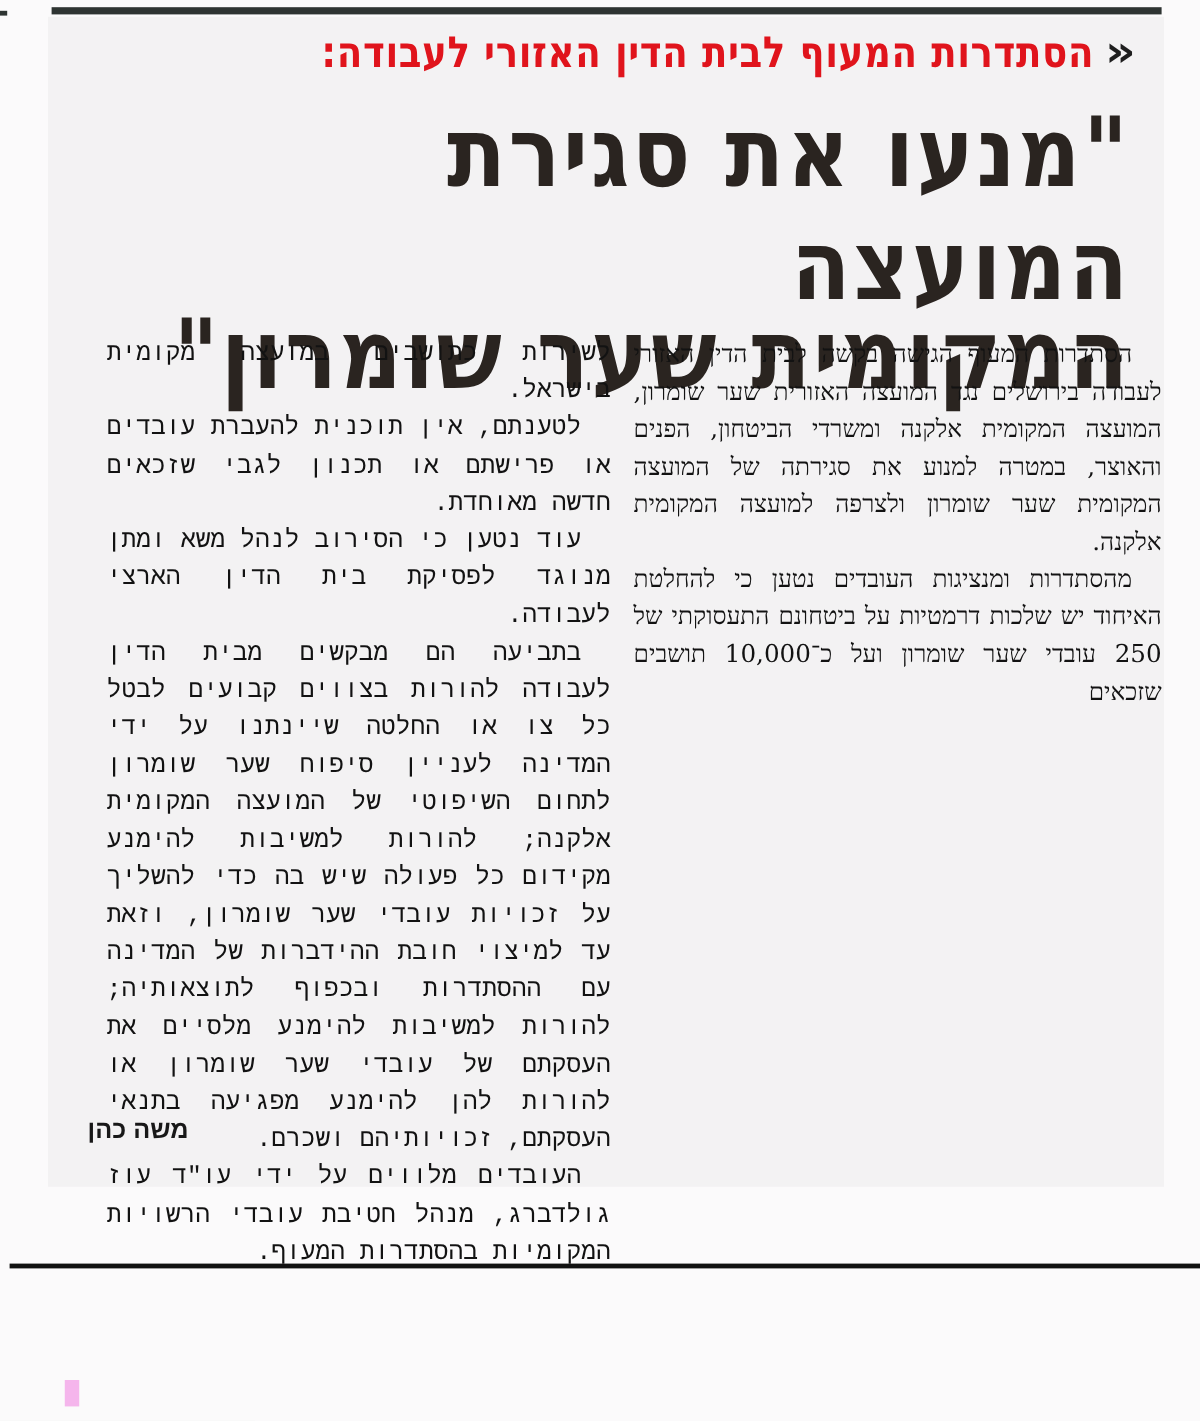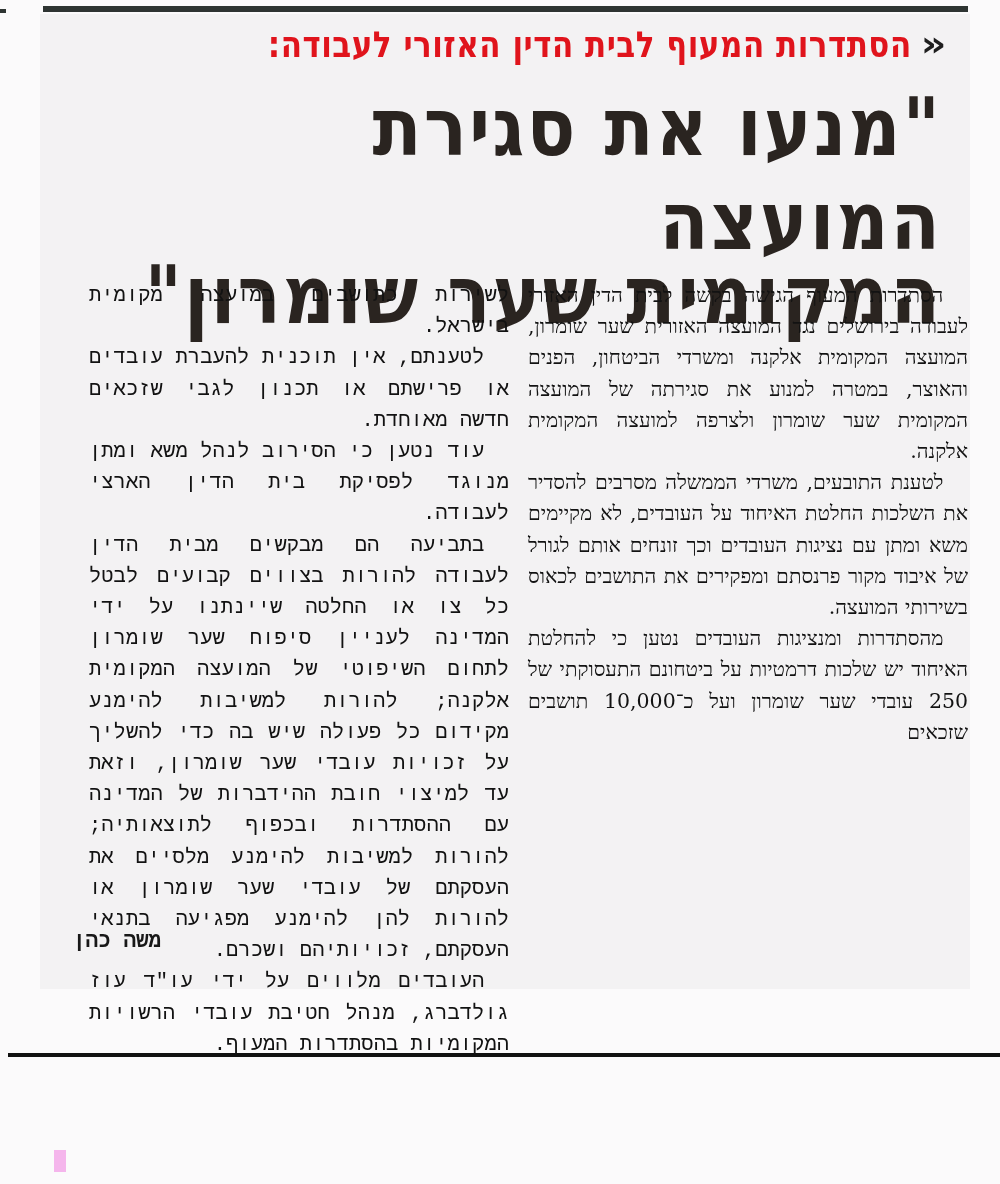--- a/index.html
+++ b/index.html
@@ -112,21 +112,21 @@
     .col-left {
       left: 89px;
       width: 420px;
       font-family: Liberation Mono, monospace;
     }
     .byline {
       position: absolute;
       left: 73px;
       top: 930px;
       direction: rtl;
-      font-family: Liberation Mono, monospace;
+      font-family: Liberation Sans, sans-serif;
       font-weight: bold;
       font-size: 21px;
       color: #181818;
     }
     .bottom-rule {
       position: absolute;
       left: 8px;
       top: 1053px;
       width: 992px;
       height: 4px;
@@ -154,21 +154,20 @@
   <span class="kicker-text">הסתדרות המעוף לבית הדין האזורי לעבודה:</span>
 </div>
 
 <h1 class="headline">
   <span>"מנעו את סגירת המועצה</span>
   <span>המקומית שער שומרון"</span>
 </h1>
 
 <div class="column col-right">
   <p>הסתדרות המעוף הגישה בקשה לבית הדין האזורי לעבודה בירושלים נגד המועצה האזורית שער שומרון, המועצה המקומית אלקנה ומשרדי הביטחון, הפנים והאוצר, במטרה למנוע את סגירתה של המועצה המקומית שער שומרון ולצרפה למועצה המקומית אלקנה.</p>
-  <p>לטענת התובעים, משרדי הממשלה מסרבים להסדיר את השלכות החלטת האיחוד על העובדים, לא מקיימים משא ומתן עם נציגות העובדים וכך זונחים אותם לגורל של איבוד מקור פרנסתם ומפקירים את התושבים לכאוס בשירותי המועצה.</p>
   <p>מהסתדרות ומנציגות העובדים נטען כי להחלטת האיחוד יש שלכות דרמטיות על ביטחונם התעסוקתי של 250 עובדי שער שומרון ועל כ־10,000 תושבים שזכאים</p>
 </div>
 
 <div class="column col-left">
   <p class="no-indent">לשירות כתושבים במועצה מקומית בישראל.</p>
   <p>לטענתם, אין תוכנית להעברת עובדים או פרישתם או תכנון לגבי שזכאים חדשה מאוחדת.</p>
   <p>עוד נטען כי הסירוב לנהל משא ומתן מנוגד לפסיקת בית הדין הארצי לעבודה.</p>
   <p>בתביעה הם מבקשים מבית הדין לעבודה להורות בצווים קבועים לבטל כל צו או החלטה שיינתנו על ידי המדינה לעניין סיפוח שער שומרון לתחום השיפוטי של המועצה המקומית אלקנה; להורות למשיבות להימנע מקידום כל פעולה שיש בה כדי להשליך על זכויות עובדי שער שומרון, וזאת עד למיצוי חובת ההידברות של המדינה עם ההסתדרות ובכפוף לתוצאותיה; להורות למשיבות להימנע מלסיים את העסקתם של עובדי שער שומרון או להורות להן להימנע מפגיעה בתנאי העסקתם, זכויותיהם ושכרם.</p>
   <p>העובדים מלווים על ידי עו"ד עוז גולדברג, מנהל חטיבת עובדי הרשויות המקומיות בהסתדרות המעוף.</p>
 </div>

